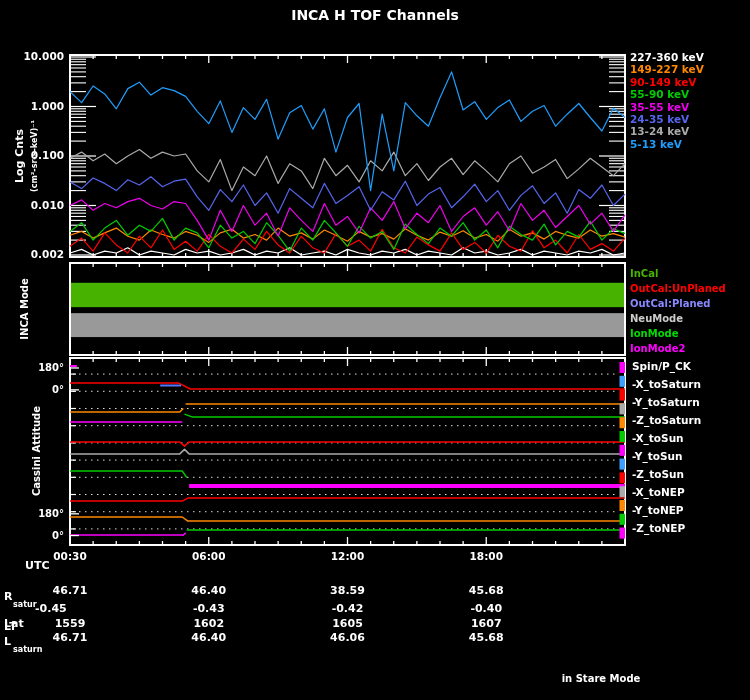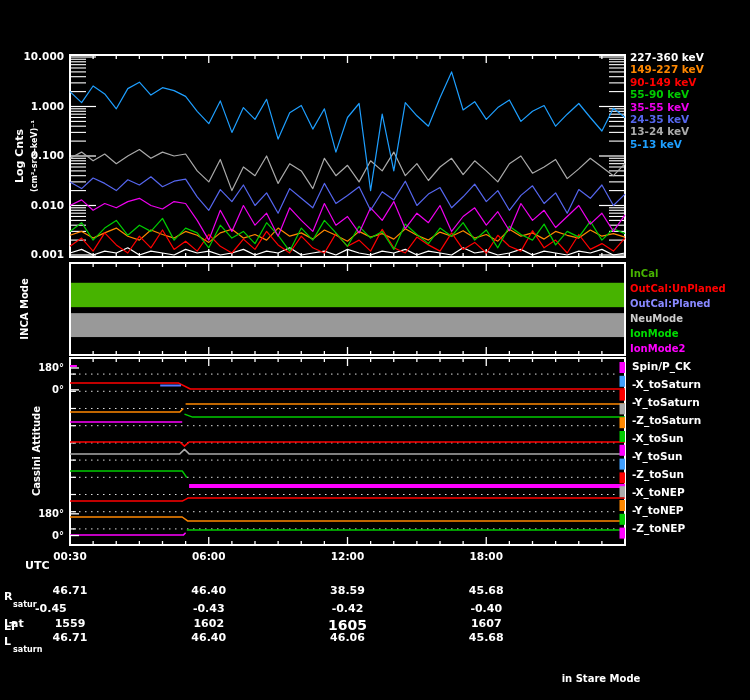--- a/index.html
+++ b/index.html
@@ -299,34 +299,35 @@
       <rect x="619.5" y="472.4" width="5.5" height="11" fill="#FF0000"></rect>
       <rect x="619.5" y="486.2" width="5.5" height="11" fill="#AAAAAA"></rect>
       <rect x="619.5" y="500" width="5.5" height="11" fill="#FF8800"></rect>
       <rect x="619.5" y="513.8" width="5.5" height="11" fill="#00CC00"></rect>
       <rect x="619.5" y="527.6" width="5.5" height="11" fill="#FF00FF"></rect>
       <line x1="70" y1="367.976" x2="79" y2="367.976" stroke="#fff" stroke-width="1.3"></line>
       <line x1="70" y1="389.855" x2="79" y2="389.855" stroke="#fff" stroke-width="1.3"></line>
       <line x1="70" y1="513.836" x2="79" y2="513.836" stroke="#fff" stroke-width="1.3"></line>
       <line x1="70" y1="535.528" x2="79" y2="535.528" stroke="#fff" stroke-width="1.3"></line>
     </svg>
+  <div class="t title">INCA H TOF Channels</div>
 
   <div class="t rot" style="left:20px;top:156px;font-size:11px;">Log Cnts</div>
   <div class="t rot" style="left:35px;top:156px;font-size:8px;">(cm²-sr-s-keV)⁻¹</div>
   <div class="t rot" style="left:24px;top:309px;font-size:10px;">INCA Mode</div>
   <div class="t rot" style="left:36px;top:451px;font-size:10px;">Cassini Attitude</div>
 
   <div class="t" style="left:25px;top:560px;font-size:11px;">UTC</div>
 
   <div id="overlay">
       <div class="t" style="left: 14px; top: 51px; width: 50px; text-align: right; font-size: 10.5px;">10.000</div>
       <div class="t" style="left: 14px; top: 100.5px; width: 50px; text-align: right; font-size: 10.5px;">1.000</div>
       <div class="t" style="left: 14px; top: 150px; width: 50px; text-align: right; font-size: 10.5px;">0.100</div>
       <div class="t" style="left: 14px; top: 199.5px; width: 50px; text-align: right; font-size: 10.5px;">0.010</div>
-      <div class="t" style="left: 14px; top: 249px; width: 50px; text-align: right; font-size: 10.5px;">0.001</div>
+      <div class="t" style="left: 14px; top: 249px; width: 50px; text-align: right; font-size: 10.5px;">0.002</div>
       <div class="t" style="left: 630px; top: 52px; color: rgb(255, 255, 255); font-size: 10.5px;">227-360 keV</div>
       <div class="t" style="left: 630px; top: 64.4px; color: rgb(255, 136, 0); font-size: 10.5px;">149-227 keV</div>
       <div class="t" style="left: 630px; top: 76.8px; color: rgb(255, 0, 0); font-size: 10.5px;">90-149 keV</div>
       <div class="t" style="left: 630px; top: 89.2px; color: rgb(0, 204, 0); font-size: 10.5px;">55-90 keV</div>
       <div class="t" style="left: 630px; top: 101.6px; color: rgb(238, 0, 238); font-size: 10.5px;">35-55 keV</div>
       <div class="t" style="left: 630px; top: 114px; color: rgb(85, 102, 238); font-size: 10.5px;">24-35 keV</div>
       <div class="t" style="left: 630px; top: 126.4px; color: rgb(170, 170, 170); font-size: 10.5px;">13-24 keV</div>
       <div class="t" style="left: 630px; top: 138.8px; color: rgb(30, 159, 255); font-size: 10.5px;">5-13 keV</div>
       <div class="t" style="left: 630px; top: 268px; color: rgb(71, 179, 0); font-size: 10px;">InCal</div>
       <div class="t" style="left: 630px; top: 283px; color: rgb(255, 0, 0); font-size: 10px;">OutCal:UnPlaned</div>
@@ -359,21 +360,21 @@
       <div class="t" style="left: 312.5px; top: 585px; width: 70px; text-align: center; font-size: 11px;">38.59</div>
       <div class="t" style="left: 451.25px; top: 585px; width: 70px; text-align: center; font-size: 11px;">45.68</div>
       <div class="t" style="left: 4px; top: 610px; font-size: 11px; margin-top: 8px;">Lat</div>
       <div class="t" style="left: 35px; top: 603px; width: 70px; text-align: left; font-size: 11px;">-0.45</div>
       <div class="t" style="left: 173.75px; top: 603px; width: 70px; text-align: center; font-size: 11px;">-0.43</div>
       <div class="t" style="left: 312.5px; top: 603px; width: 70px; text-align: center; font-size: 11px;">-0.42</div>
       <div class="t" style="left: 451.25px; top: 603px; width: 70px; text-align: center; font-size: 11px;">-0.40</div>
       <div class="t" style="left: 4px; top: 621px; font-size: 11px;">LT</div>
       <div class="t" style="left: 35px; top: 618px; width: 70px; text-align: center; font-size: 11px;">1559</div>
       <div class="t" style="left: 173.75px; top: 618px; width: 70px; text-align: center; font-size: 11px;">1602</div>
-      <div class="t" style="left: 312.5px; top: 618px; width: 70px; text-align: center; font-size: 14px;">1605</div>
+      <div class="t" style="left: 312.5px; top: 618px; width: 70px; text-align: center; font-size: 11px;">1605</div>
       <div class="t" style="left: 451.25px; top: 618px; width: 70px; text-align: center; font-size: 11px;">1607</div>
       <div class="t" style="left: 4px; top: 636px; font-size: 11px;">L</div>
       <div class="t" style="left: 13px; top: 646px; font-size: 8px; text-align: right;">saturn</div>
       <div class="t" style="left: 35px; top: 632px; width: 70px; text-align: center; font-size: 11px;">46.71</div>
       <div class="t" style="left: 173.75px; top: 632px; width: 70px; text-align: center; font-size: 11px;">46.40</div>
       <div class="t" style="left: 312.5px; top: 632px; width: 70px; text-align: center; font-size: 11px;">46.06</div>
       <div class="t" style="left: 451.25px; top: 632px; width: 70px; text-align: center; font-size: 11px;">45.68</div>
     </div>
 
   <div class="t" style="left:531px;top:673px;width:140px;text-align:center;">in Stare Mode</div>

